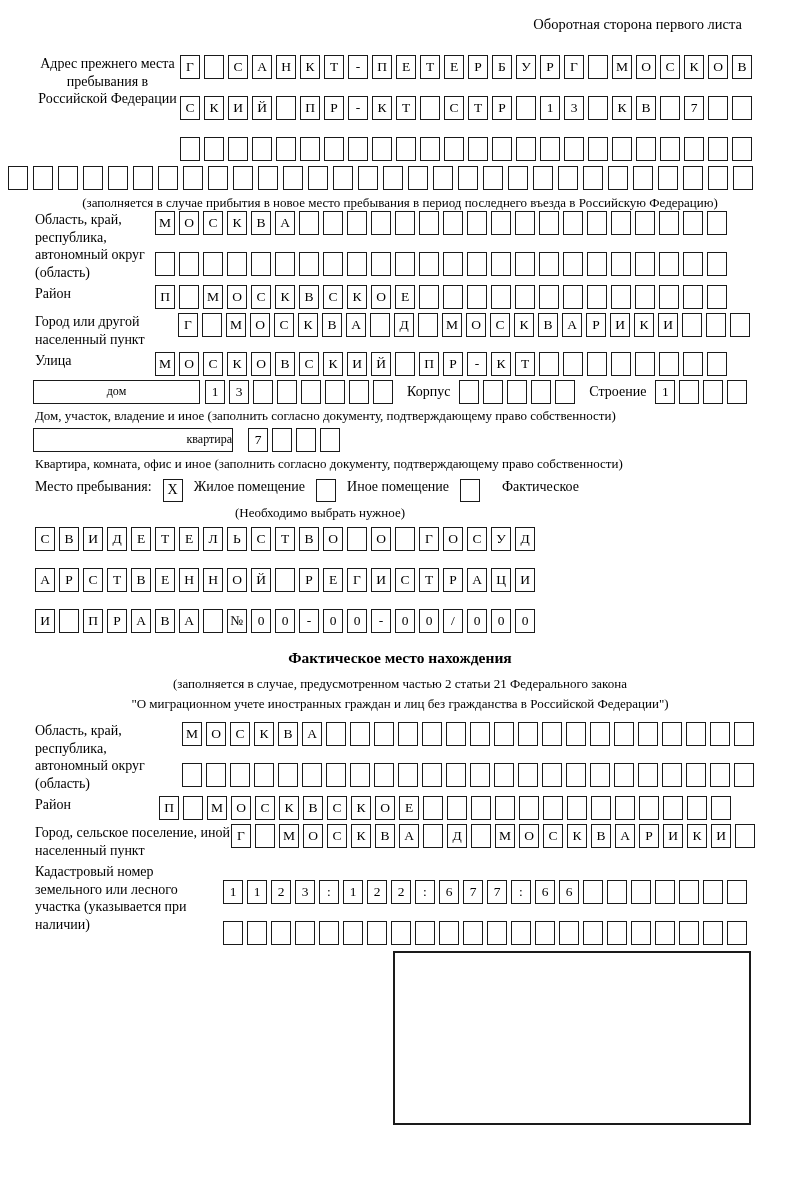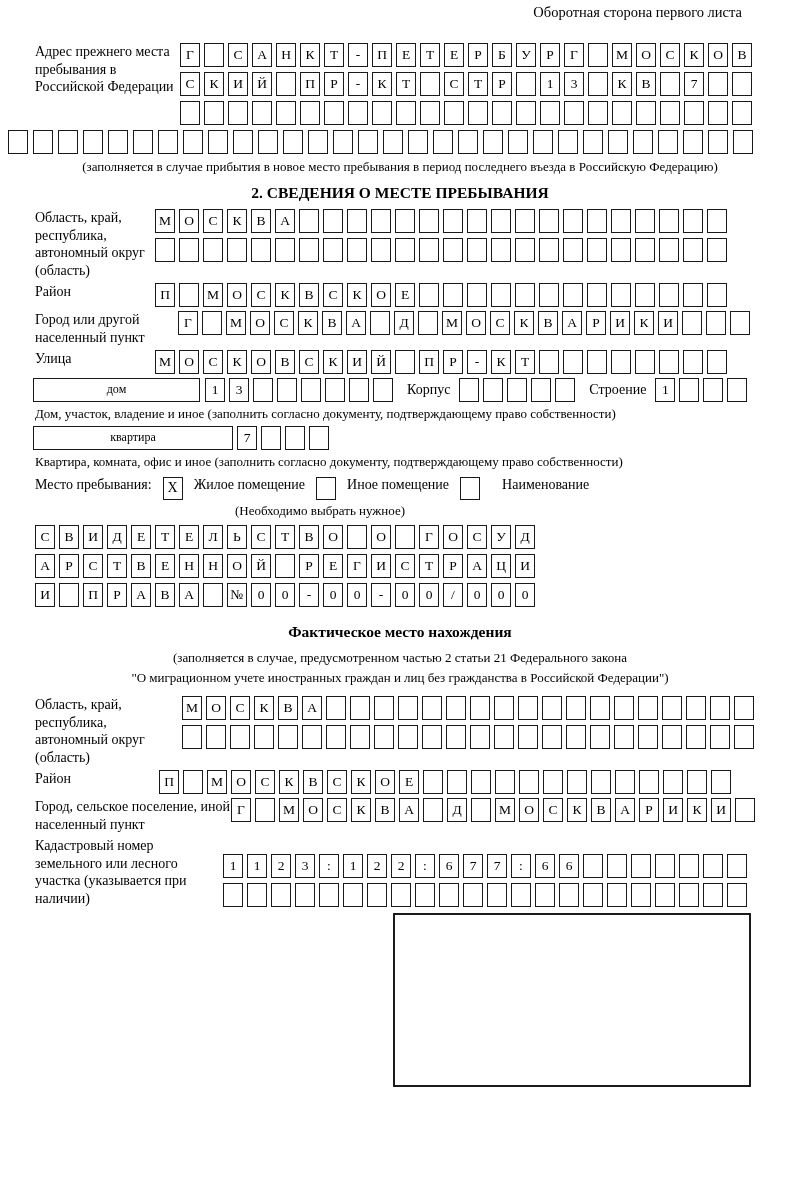--- a/index.html
+++ b/index.html
@@ -1,50 +1,50 @@
 <!DOCTYPE html>
 <html><head>
 <meta charset="utf-8">
 <style>
   html,body{margin:0;padding:0;background:#fff;}
   body{width:800px;height:1180px;overflow:hidden;color:#000;
        font-family:"Liberation Serif","DejaVu Serif",serif;}
-  .page{position:relative;width:800px;height:944px;padding-top:4px;box-sizing:border-box;}
+  .page{position:relative;width:800px;height:944px;padding-top:16px;box-sizing:border-box;}
 
   .hdr{ text-align:right;padding-right:58px;font-size:14.5px;}
 
   .frow{display:flex;align-items:flex-start;padding-left:35px;}
   .flabel{font-size:14px;line-height:1.25;}
   .w120{flex:0 0 120px;}
   .w124{flex:0 0 124px;}
   .w143{flex:0 0 143px;}
-  .w145{flex:0 0 145px;}
+  .w145{flex:0 0 145px;text-align:center;}
   .w147{flex:0 0 147px;}
   .w188{flex:0 0 188px;}
   .w196{flex:0 0 196px;}
   .w205{flex:0 0 205px;}
 
-  .cellrows{display:flex;flex-direction:column;gap:5px;}
+  .cellrows{display:flex;flex-direction:column;gap:17px;}
   .cells{white-space:nowrap;height:24px;}
   .cell{display:inline-block;box-sizing:border-box;width:20px;height:24px;
         border:1.5px solid #1a1a1a;margin-right:4px;text-align:center;
         font-size:13.5px;line-height:21px;vertical-align:top;}
   .fullrow{margin:5px 0 0 8px;}
   .fullrow .cell{margin-right:5px;}
 
   .note{font-size:13px;text-align:center;margin-top:5px;}
   .sec-title{font-size:15.5px;font-weight:bold;text-align:center;margin:9px 0 7px 0;}
 
   .caption{font-size:13px;padding-left:35px;margin:4px 0 3px 0;}
 
   .house-row{display:flex;align-items:flex-start;padding-left:33px;margin-top:4px;}
   .fieldbox{box-sizing:border-box;height:24px;border:1.5px solid #1a1a1a;
             text-align:center;font-size:12px;line-height:21px;}
   .boxdom{width:167px;margin-right:5px;}
-  .boxkv{width:200px;margin-right:4px;}
+  .boxkv{width:200px;margin-right:15px;text-align:right;}
   .inlabel{font-size:14px;line-height:24px;margin:0 9px 0 10px;}
 
   .stay-row{display:flex;align-items:flex-start;padding-left:35px;margin-top:7px;font-size:14px;}
   .chk{box-sizing:border-box;width:20px;height:23px;border:1.6px solid #1a1a1a;
        text-align:center;line-height:20px;font-size:14px;margin:0 11px;}
   .chk.last{margin-right:22px;}
   .stay-note{font-size:13px;margin:3px 0 6px 235px;}
 
   .mt22{margin-top:22px;}
   .mt9{margin-top:9px;}
@@ -69,21 +69,20 @@
     <div class="flabel w145">Адрес прежнего места пребывания в Российской Федерации</div>
     <div class="cellrows">
       <div class="cells"><span class="cell">Г</span><span class="cell"></span><span class="cell">С</span><span class="cell">А</span><span class="cell">Н</span><span class="cell">К</span><span class="cell">Т</span><span class="cell">-</span><span class="cell">П</span><span class="cell">Е</span><span class="cell">Т</span><span class="cell">Е</span><span class="cell">Р</span><span class="cell">Б</span><span class="cell">У</span><span class="cell">Р</span><span class="cell">Г</span><span class="cell"></span><span class="cell">М</span><span class="cell">О</span><span class="cell">С</span><span class="cell">К</span><span class="cell">О</span><span class="cell">В</span></div>
       <div class="cells"><span class="cell">С</span><span class="cell">К</span><span class="cell">И</span><span class="cell">Й</span><span class="cell"></span><span class="cell">П</span><span class="cell">Р</span><span class="cell">-</span><span class="cell">К</span><span class="cell">Т</span><span class="cell"></span><span class="cell">С</span><span class="cell">Т</span><span class="cell">Р</span><span class="cell"></span><span class="cell">1</span><span class="cell">3</span><span class="cell"></span><span class="cell">К</span><span class="cell">В</span><span class="cell"></span><span class="cell">7</span><span class="cell"></span><span class="cell"></span></div>
       <div class="cells"><span class="cell"></span><span class="cell"></span><span class="cell"></span><span class="cell"></span><span class="cell"></span><span class="cell"></span><span class="cell"></span><span class="cell"></span><span class="cell"></span><span class="cell"></span><span class="cell"></span><span class="cell"></span><span class="cell"></span><span class="cell"></span><span class="cell"></span><span class="cell"></span><span class="cell"></span><span class="cell"></span><span class="cell"></span><span class="cell"></span><span class="cell"></span><span class="cell"></span><span class="cell"></span><span class="cell"></span></div>
     </div>
   </div>
   <div class="cells fullrow"><span class="cell"></span><span class="cell"></span><span class="cell"></span><span class="cell"></span><span class="cell"></span><span class="cell"></span><span class="cell"></span><span class="cell"></span><span class="cell"></span><span class="cell"></span><span class="cell"></span><span class="cell"></span><span class="cell"></span><span class="cell"></span><span class="cell"></span><span class="cell"></span><span class="cell"></span><span class="cell"></span><span class="cell"></span><span class="cell"></span><span class="cell"></span><span class="cell"></span><span class="cell"></span><span class="cell"></span><span class="cell"></span><span class="cell"></span><span class="cell"></span><span class="cell"></span><span class="cell"></span><span class="cell"></span></div>
   <div class="note">(заполняется в случае прибытия в новое место пребывания в период последнего въезда в Российскую Федерацию)</div>
 
-  <div class="sec-title">2. СВЕДЕНИЯ О МЕСТЕ ПРЕБЫВАНИЯ</div>
 
   <div class="frow">
     <div class="flabel w120">Область, край, республика, автономный округ (область)</div>
     <div class="cellrows">
       <div class="cells"><span class="cell">М</span><span class="cell">О</span><span class="cell">С</span><span class="cell">К</span><span class="cell">В</span><span class="cell">А</span><span class="cell"></span><span class="cell"></span><span class="cell"></span><span class="cell"></span><span class="cell"></span><span class="cell"></span><span class="cell"></span><span class="cell"></span><span class="cell"></span><span class="cell"></span><span class="cell"></span><span class="cell"></span><span class="cell"></span><span class="cell"></span><span class="cell"></span><span class="cell"></span><span class="cell"></span><span class="cell"></span></div>
       <div class="cells"><span class="cell"></span><span class="cell"></span><span class="cell"></span><span class="cell"></span><span class="cell"></span><span class="cell"></span><span class="cell"></span><span class="cell"></span><span class="cell"></span><span class="cell"></span><span class="cell"></span><span class="cell"></span><span class="cell"></span><span class="cell"></span><span class="cell"></span><span class="cell"></span><span class="cell"></span><span class="cell"></span><span class="cell"></span><span class="cell"></span><span class="cell"></span><span class="cell"></span><span class="cell"></span><span class="cell"></span></div>
     </div>
   </div>
 
   <div class="frow mt4">
@@ -117,21 +116,21 @@
   </div>
   <div class="caption">Квартира, комната, офис и иное (заполнить согласно документу, подтверждающему право собственности)</div>
 
   <div class="stay-row">
     <span>Место пребывания:</span>
     <span class="chk">X</span>
     <span>Жилое помещение</span>
     <span class="chk"></span>
     <span>Иное помещение</span>
     <span class="chk last"></span>
-    <span>Наименование</span>
+    <span>Фактическое</span>
   </div>
   <div class="stay-note">(Необходимо выбрать нужное)</div>
 
   <div class="frow">
     <div class="cellrows">
       <div class="cells"><span class="cell">С</span><span class="cell">В</span><span class="cell">И</span><span class="cell">Д</span><span class="cell">Е</span><span class="cell">Т</span><span class="cell">Е</span><span class="cell">Л</span><span class="cell">Ь</span><span class="cell">С</span><span class="cell">Т</span><span class="cell">В</span><span class="cell">О</span><span class="cell"></span><span class="cell">О</span><span class="cell"></span><span class="cell">Г</span><span class="cell">О</span><span class="cell">С</span><span class="cell">У</span><span class="cell">Д</span></div>
       <div class="cells"><span class="cell">А</span><span class="cell">Р</span><span class="cell">С</span><span class="cell">Т</span><span class="cell">В</span><span class="cell">Е</span><span class="cell">Н</span><span class="cell">Н</span><span class="cell">О</span><span class="cell">Й</span><span class="cell"></span><span class="cell">Р</span><span class="cell">Е</span><span class="cell">Г</span><span class="cell">И</span><span class="cell">С</span><span class="cell">Т</span><span class="cell">Р</span><span class="cell">А</span><span class="cell">Ц</span><span class="cell">И</span></div>
       <div class="cells"><span class="cell">И</span><span class="cell"></span><span class="cell">П</span><span class="cell">Р</span><span class="cell">А</span><span class="cell">В</span><span class="cell">А</span><span class="cell"></span><span class="cell">№</span><span class="cell">0</span><span class="cell">0</span><span class="cell">-</span><span class="cell">0</span><span class="cell">0</span><span class="cell">-</span><span class="cell">0</span><span class="cell">0</span><span class="cell">/</span><span class="cell">0</span><span class="cell">0</span><span class="cell">0</span></div>
     </div>
   </div>

